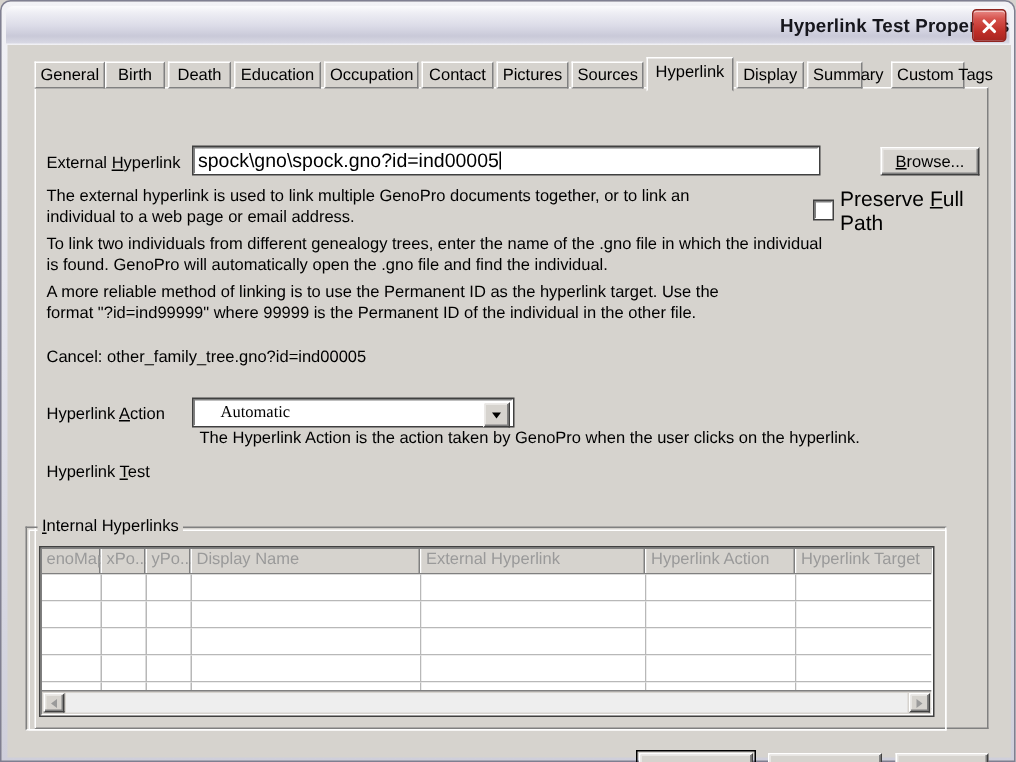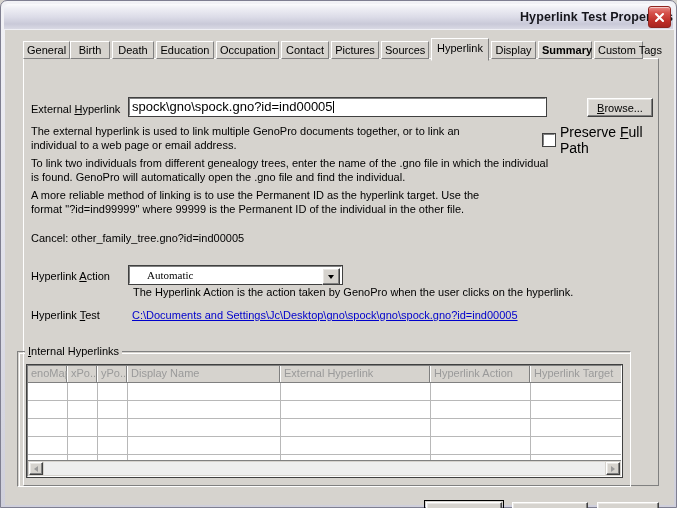--- a/index.html
+++ b/index.html
@@ -399,21 +399,21 @@
       <div class="tab" style="left:0px;   width:47px;">General</div>
       <div class="tab" style="left:47px;  width:40px;">Birth</div>
       <div class="tab" style="left:89px;  width:42px;">Death</div>
       <div class="tab" style="left:133px; width:58px;">Education</div>
       <div class="tab" style="left:193px; width:63px;">Occupation</div>
       <div class="tab" style="left:258px; width:48px;">Contact</div>
       <div class="tab" style="left:308px; width:48px;">Pictures</div>
       <div class="tab" style="left:358px; width:48px;">Sources</div>
       <div class="tab selected" style="left:408px; width:58px;">Hyperlink</div>
       <div class="tab" style="left:468px; width:45px;">Display</div>
-      <div class="tab" style="left:515px; width:54px;font-weight:bold;">Summary</div>
+      <div class="tab" style="left:515px; width:37px;">Summary</div>
       <div class="tab" style="left:571px; width:49px;">Custom Tags</div>
     </div>
 
     <div class="lbl" style="left:26px; top:73px;">External <u class="acc">H</u>yperlink</div>
 
     <div class="textbox" style="left:124px; top:68px; width:417px; height:18px;">
       <span>spock\gno\spock.gno?id=ind00005</span><span class="caret"></span>
     </div>
 
     <div class="btn" style="left:582px; top:68px; width:66px; height:19px;">
@@ -441,21 +441,20 @@
     <div class="combo" style="left:124px; top:236px; width:213px; height:18px;">
       <span class="val">Automatic</span>
       <span class="combo-arrow">
         <span class="tri-down"></span>
       </span>
     </div>
 
     <div class="para" style="left:128px; top:256px; width:520px;">The Hyperlink Action is the action taken by GenoPro when the user clicks on the hyperlink.</div>
 
     <div class="lbl" style="left:26px; top:279px;">Hyperlink <u class="acc">T</u>est</div>
-    <div class="hlink" style="left:127px; top:279px;">C:\Documents and Settings\Jc\Desktop\gno\spock\gno\spock.gno?id=ind00005</div>
 
     <div id="groupbox"></div>
     <div id="group-label"><u class="acc">I</u>nternal Hyperlinks</div>
 
     <div id="grid">
       <div id="grid-header">
         <div class="gh" style="width:40px;">enoMap</div>
         <div class="gh" style="width:30px;">xPo...</div>
         <div class="gh" style="width:30px;">yPo...</div>
         <div class="gh" style="width:153px;">Display Name</div>

